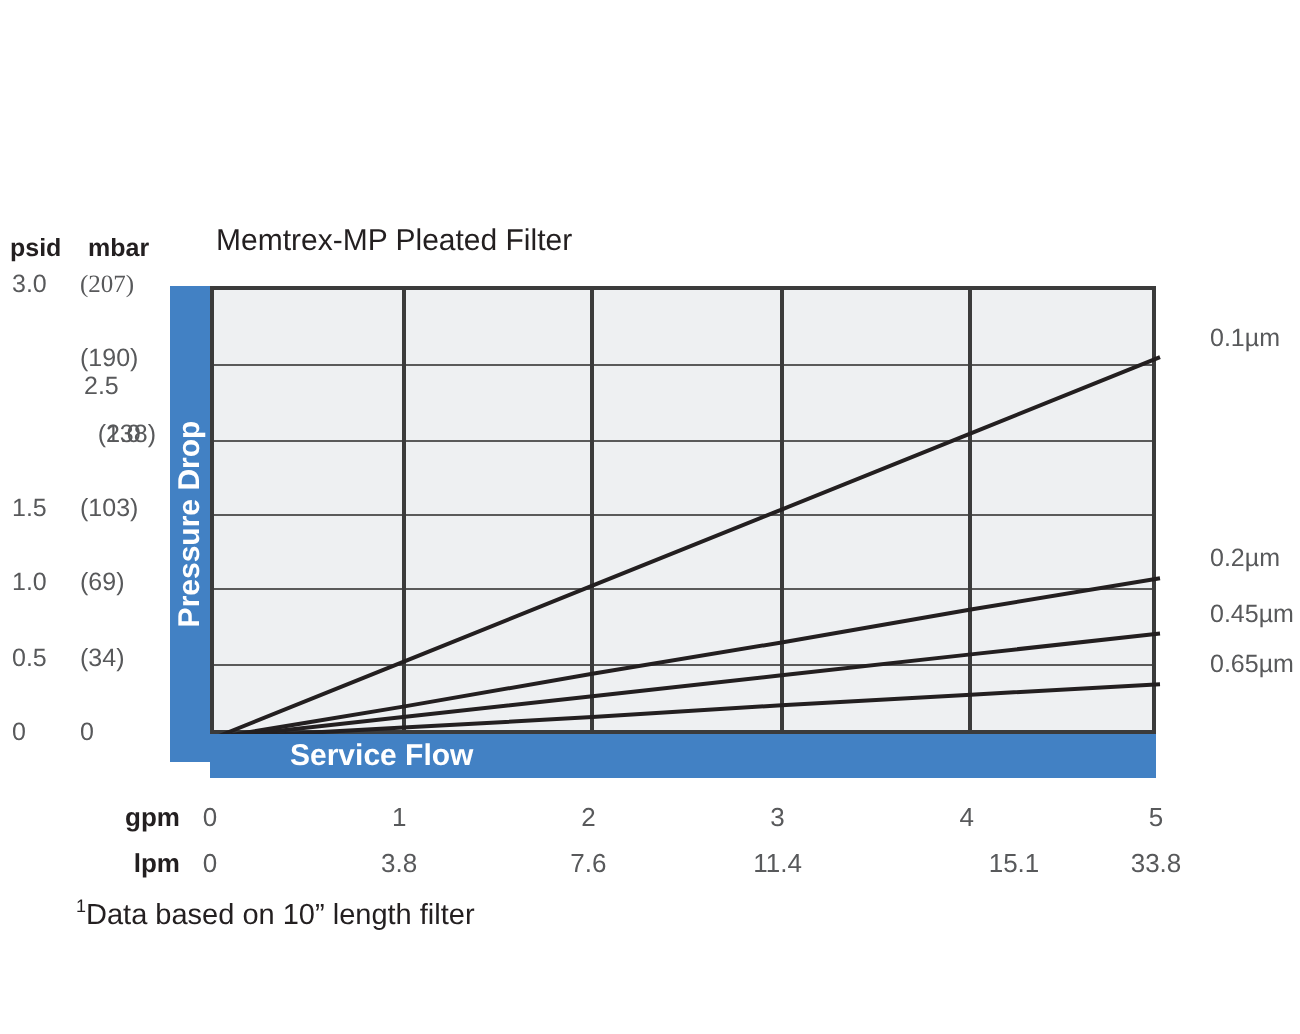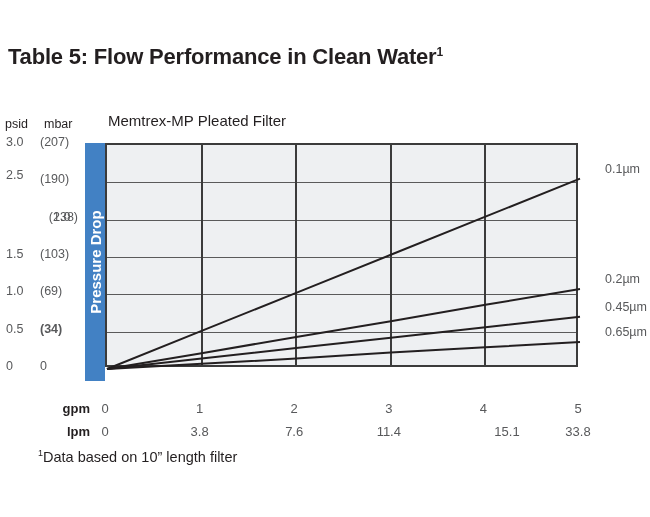--- a/index.html
+++ b/index.html
@@ -19,21 +19,21 @@
     color:#231f20;white-space:nowrap;
   }
   .title sup{font-size:12px;font-weight:bold;vertical-align:super;}
 
   .chart-caption{
     position:absolute;left:108px;top:112px;
     font-size:15px;color:#231f20;white-space:nowrap;
   }
 
   .unit-head{
-    position:absolute;top:117px;font-size:12.5px;font-weight:normal;color:#231f20;
+    position:absolute;top:117px;font-size:12.5px;font-weight:bold;color:#231f20;
   }
   .unit-head.psid{left:5px;}
   .unit-head.mbar{left:44px;}
 
   
   .plot{
     position:absolute;left:105px;top:143px;
     width:473px;height:224px;
     background:#eef0f2;
     border:2px solid #3b3b3b;
@@ -88,40 +88,39 @@
   }
   .footnote sup{font-size:9px;vertical-align:super;}
 
   svg.lines{position:absolute;left:0;top:0;width:473px;height:224px;overflow:visible;}
 </style>
 </head>
 <body>
 
 <div id="root">
 
-  <div class="title"><span>Table 5: Flow Performance in Clean Water</span><sup>1</sup></div>
 
   <div class="unit-head psid">psid</div>
   <div class="unit-head mbar">mbar</div>
 
   <div class="chart-caption">Memtrex-MP Pleated Filter</div>
 
   <div id="ylabels">
       <div class="ypsid" style="top: 135px;">3.0</div>
-      <div class="ymbar" style="top: 135px;">(207)</div>
-      <div class="ypsid" style="top: 168px;">2.5</div>
+      <div class="ymbar" style="top: 135px; font-family: Liberation Serif, serif;">(207)</div>
+      <div class="ypsid" style="top: 186px; margin-left: 36px;">2.5</div>
       <div class="ymbar" style="top: 172.333px;">(190)</div>
       <div class="ypsid" style="top: 209.667px; margin-left: 47px;">2.0</div>
       <div class="ymbar" style="top: 209.667px; text-align: right;">(138)</div>
       <div class="ypsid" style="top: 247px;">1.5</div>
       <div class="ymbar" style="top: 247px;">(103)</div>
       <div class="ypsid" style="top: 284.333px;">1.0</div>
       <div class="ymbar" style="top: 284.333px;">(69)</div>
       <div class="ypsid" style="top: 321.667px;">0.5</div>
-      <div class="ymbar" style="top: 321.667px; font-weight: bold;">(34)</div>
+      <div class="ymbar" style="top: 321.667px;">(34)</div>
       <div class="ypsid" style="top: 359px;">0</div>
       <div class="ymbar" style="top: 359px;">0</div>
     </div>
 
   <div class="pd-bar">
     <span>Pressure Drop</span>
   </div>
 
   <div class="plot">
     <div id="gridlines">
@@ -145,20 +144,23 @@
     </svg>
   </div>
 
   <div id="series-labels">
       <div class="series-label" style="left: 585px; top: 161.6px;">0.1µm</div>
       <div class="series-label" style="left: 585px; top: 272.107px;">0.2µm</div>
       <div class="series-label" style="left: 585px; top: 299.733px;">0.45µm</div>
       <div class="series-label" style="left: 585px; top: 325.12px;">0.65µm</div>
     </div>
 
+  <div class="sf-bar">
+    <span>Service Flow</span>
+  </div>
 
   <div class="xrow-name gpm">gpm</div>
   <div class="xrow-name lpm">lpm</div>
   <div id="xlabels">
       <div class="xtick" style="left: 70px; top: 401px;">0</div>
       <div class="xtick" style="left: 70px; top: 424px;">0</div>
       <div class="xtick" style="left: 164.6px; top: 401px;">1</div>
       <div class="xtick" style="left: 164.6px; top: 424px;">3.8</div>
       <div class="xtick" style="left: 259.2px; top: 401px;">2</div>
       <div class="xtick" style="left: 259.2px; top: 424px;">7.6</div>

